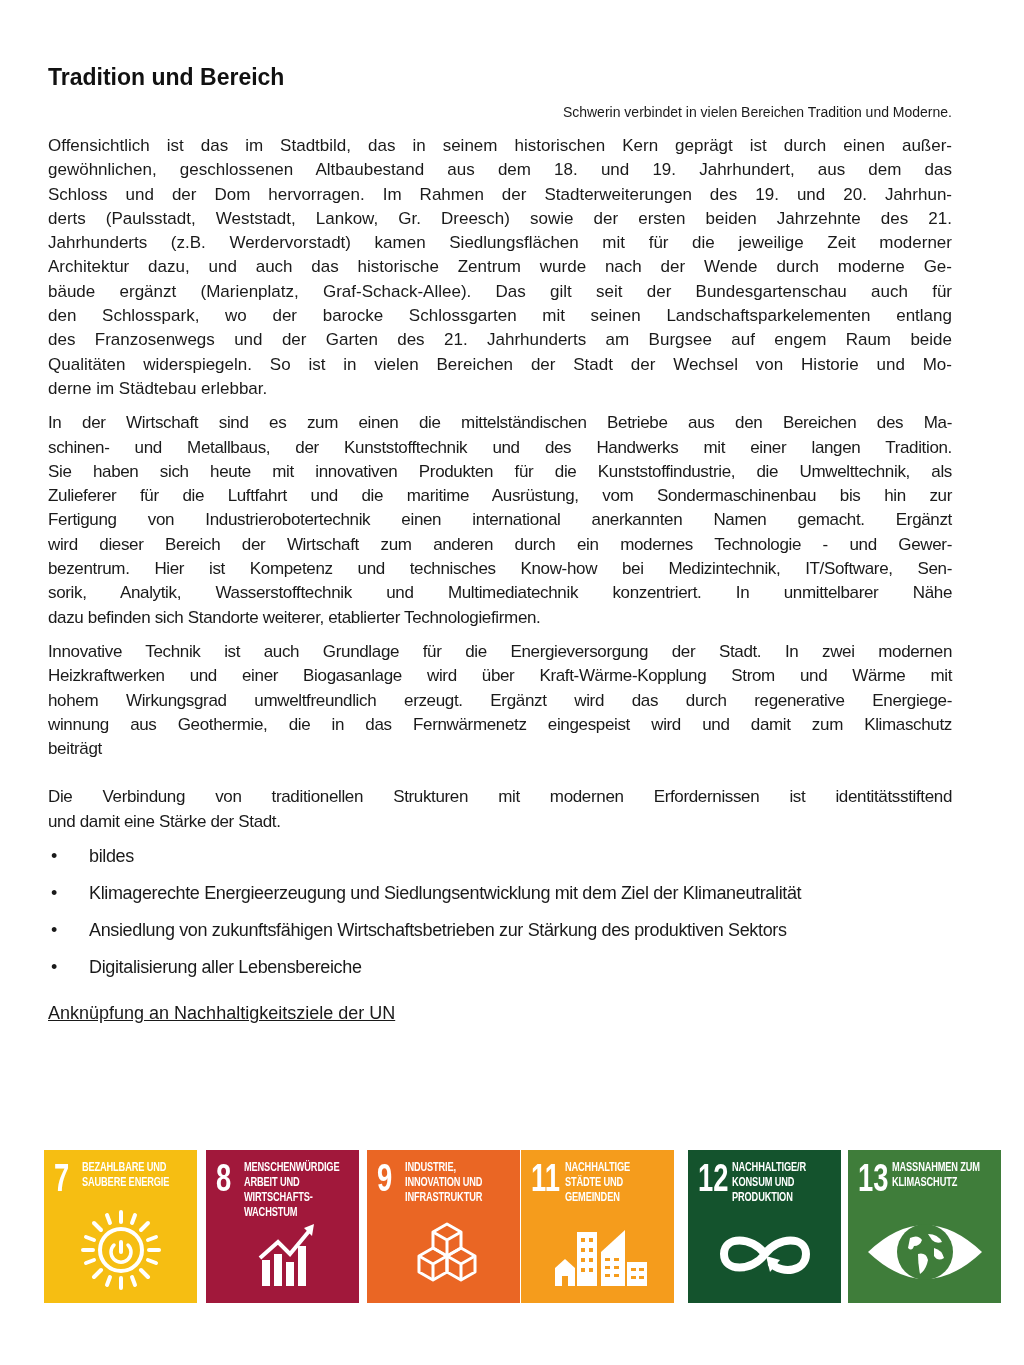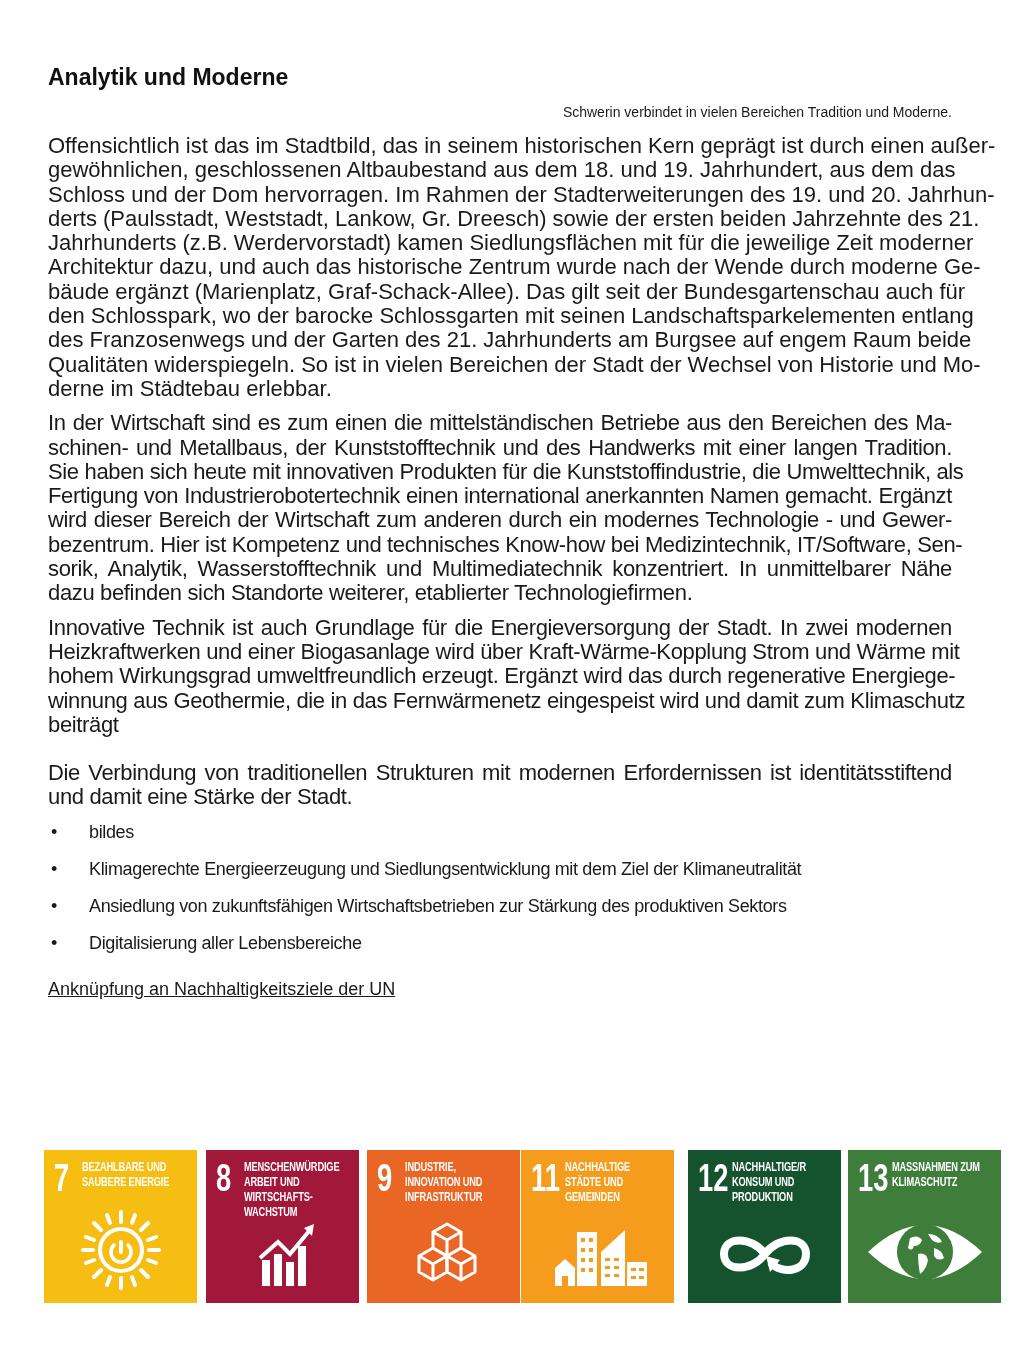--- a/index.html
+++ b/index.html
@@ -6,21 +6,21 @@
   body {
     width: 1024px; height: 1365px; position: relative; overflow: hidden;
     font-family: "Liberation Sans", sans-serif; color: #1a1a1a;
   }
   .page { position: absolute; left: 48px; top: 60px; width: 904px; }
   h1 {
     margin: 0; font-size: 23px; font-weight: bold; line-height: 34px; color: #111;
   }
   .intro { font-size: 14px; line-height: 24px; margin: 6px 0 0 0; text-align: right; }
   p.body {
-    font-size: 22px; line-height: 24.3px; margin: 10px 0 0 0;
+    font-size: 17px; line-height: 24.3px; margin: 10px 0 0 0;
     text-align: justify; text-align-last: left;
   }
   p.body .ln { display: block; text-align: justify; text-align-last: justify; white-space: nowrap; }
   p.body .ln.last { text-align-last: left; }
   .condensed { letter-spacing: -0.35px; }
   .spacer { height: 24px; }
   .subhead {
     font-size: 18px; line-height: 24px; text-decoration: underline; margin: 20px 0 0 0;
   }
   ul.themes { list-style: none; margin: 10px 0 0 0; padding: 0; }
@@ -48,40 +48,41 @@
     position: absolute; top: 10px; font-size: 12.5px; font-weight: bold; line-height: 15px;
     text-transform: uppercase; transform: scaleX(0.74); transform-origin: left top;
     white-space: nowrap; letter-spacing: -0.2px;
   }
   .sdg svg { position: absolute; left: 0; top: 0; }
 </style>
 </head>
 <body>
 
 <div class="page">
-  <h1>Analytik und Moderne</h1>
+  <h1>Tradition und Bereich</h1>
   <div class="intro">Schwerin verbindet in vielen Bereichen Tradition und Moderne.</div>
 
   <p class="body">
       <span class="ln">Offensichtlich ist das im Stadtbild, das in seinem historischen Kern geprägt ist durch einen außer-</span>
       <span class="ln">gewöhnlichen, geschlossenen Altbaubestand aus dem 18. und 19. Jahrhundert, aus dem das</span>
       <span class="ln">Schloss und der Dom hervorragen. Im Rahmen der Stadterweiterungen des 19. und 20. Jahrhun-</span>
       <span class="ln">derts (Paulsstadt, Weststadt, Lankow, Gr. Dreesch) sowie der ersten beiden Jahrzehnte des 21.</span>
       <span class="ln">Jahrhunderts (z.B. Werdervorstadt) kamen Siedlungsflächen mit für die jeweilige Zeit moderner</span>
       <span class="ln">Architektur dazu, und auch das historische Zentrum wurde nach der Wende durch moderne Ge-</span>
       <span class="ln">bäude ergänzt (Marienplatz, Graf-Schack-Allee). Das gilt seit der Bundesgartenschau auch für</span>
       <span class="ln">den Schlosspark, wo der barocke Schlossgarten mit seinen Landschaftsparkelementen entlang</span>
       <span class="ln">des Franzosenwegs und der Garten des 21. Jahrhunderts am Burgsee auf engem Raum beide</span>
       <span class="ln">Qualitäten widerspiegeln. So ist in vielen Bereichen der Stadt der Wechsel von Historie und Mo-</span>
       <span class="ln last">derne im Städtebau erlebbar.</span>
     </p>
   <p class="body condensed">
       <span class="ln">In der Wirtschaft sind es zum einen die mittelständischen Betriebe aus den Bereichen des Ma-</span>
       <span class="ln">schinen- und Metallbaus, der Kunststofftechnik und des Handwerks mit einer langen Tradition.</span>
       <span class="ln">Sie haben sich heute mit innovativen Produkten für die Kunststoffindustrie, die Umwelttechnik, als</span>
+      <span class="ln">Zulieferer für die Luftfahrt und die maritime Ausrüstung, vom Sondermaschinenbau bis hin zur</span>
       <span class="ln">Fertigung von Industrierobotertechnik einen international anerkannten Namen gemacht. Ergänzt</span>
       <span class="ln">wird dieser Bereich der Wirtschaft zum anderen durch ein modernes Technologie - und Gewer-</span>
       <span class="ln">bezentrum. Hier ist Kompetenz und technisches Know-how bei Medizintechnik, IT/Software, Sen-</span>
       <span class="ln">sorik, Analytik, Wasserstofftechnik und Multimediatechnik konzentriert. In unmittelbarer Nähe</span>
       <span class="ln last">dazu befinden sich Standorte weiterer, etablierter Technologiefirmen.</span>
     </p>
   <p class="body condensed">
       <span class="ln">Innovative Technik ist auch Grundlage für die Energieversorgung der Stadt. In zwei modernen</span>
       <span class="ln">Heizkraftwerken und einer Biogasanlage wird über Kraft-Wärme-Kopplung Strom und Wärme mit</span>
       <span class="ln">hohem Wirkungsgrad umweltfreundlich erzeugt. Ergänzt wird das durch regenerative Energiege-</span>

